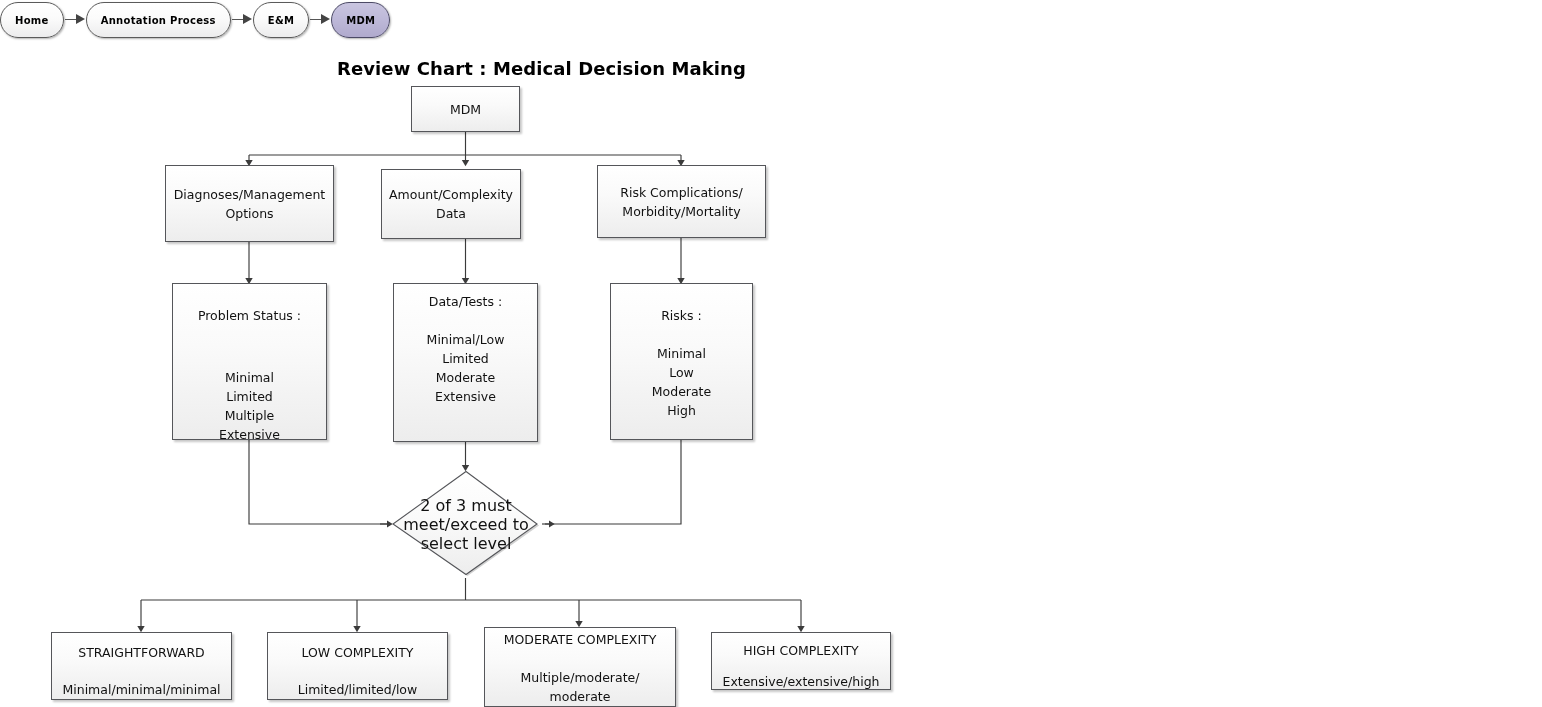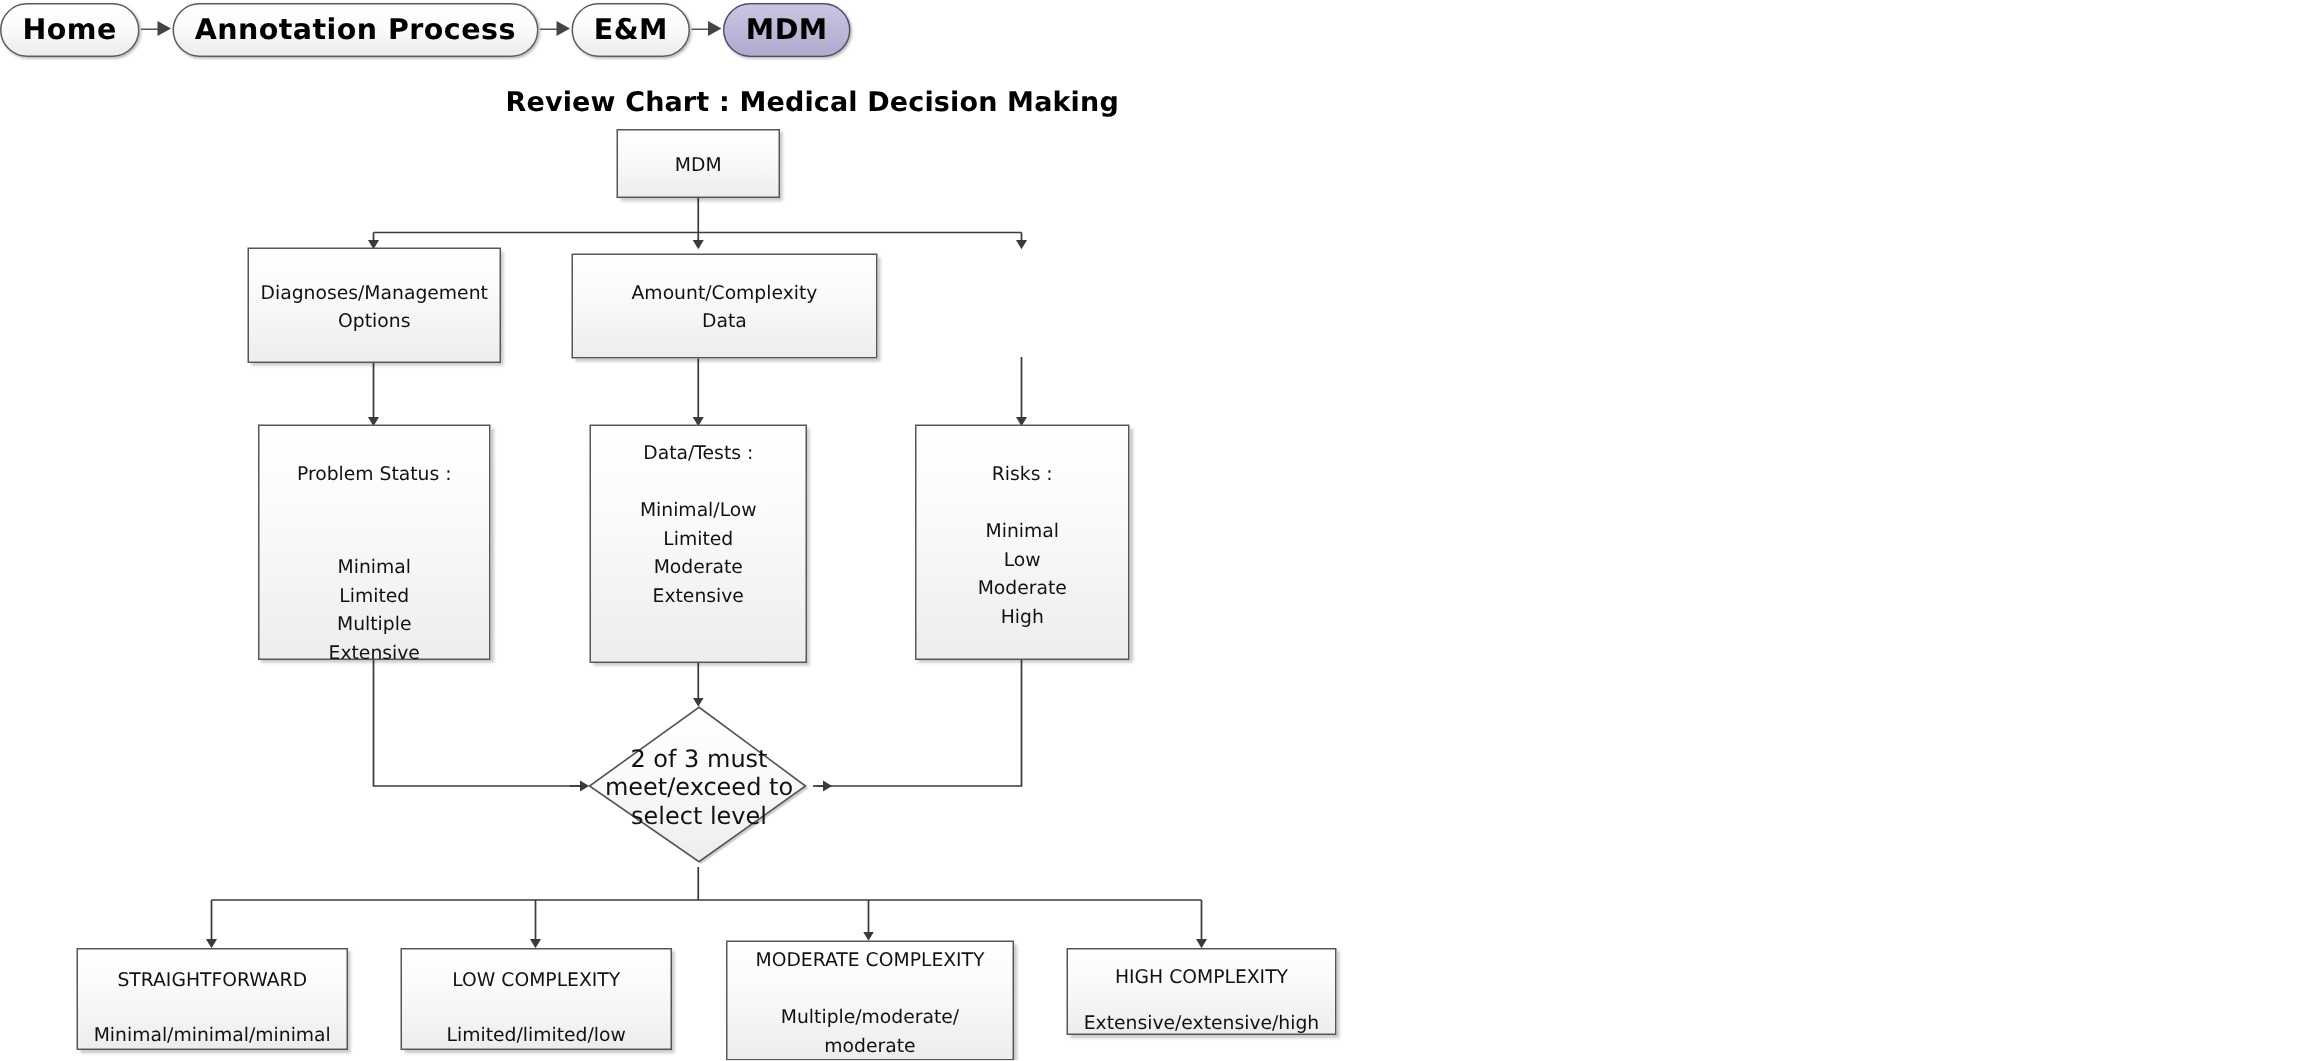--- a/index.html
+++ b/index.html
@@ -28,21 +28,21 @@
   }
   .crumb {
     height: 36px;
     display: flex;
     align-items: center;
     justify-content: center;
     border: 1px solid #5a5a5a;
     border-radius: 18px;
     background: linear-gradient(to bottom, #ffffff 0%, #fbfbfb 45%, #ececed 100%);
     box-shadow: 1px 1px 2px rgba(0,0,0,0.30);
-    font-size: 19px;
+    font-size: 10px;
     font-weight: bold;
     color: #000;
     letter-spacing: 0.3px;
     padding: 0 14px;
     white-space: nowrap;
   }
   .crumb.active {
     background: linear-gradient(to bottom, #c9c5e0 0%, #bdb8d8 50%, #b0aacd 100%);
     border-color: #4c4a66;
   }
@@ -192,23 +192,27 @@
   </svg>
 
   <div class="node center-v" style="left:411px; top:86px; width:109px; height:46px;">
     <span class="nlabel">MDM</span>
   </div>
 
   <div class="node center-v" style="left:165px; top:165px; width:169px; height:77px;">
     <span class="nlabel">Diagnoses/Management
 Options</span>
   </div>
-  <div class="node center-v" style="left:381px; top:169px; width:204px; height:70px;justify-content:center;">
+  <div class="node center-v" style="left:381px; top:169px; width:140px; height:70px;justify-content:center;">
     <span class="nlabel">Amount/Complexity
 Data</span>
+  </div>
+  <div class="node center-v" style="left:597px; top:165px; width:169px; height:73px;">
+    <span class="nlabel">Risk Complications/
+Morbidity/Mortality</span>
   </div>
 
   <div class="node" style="left:172px; top:283px; width:155px; height:157px; padding-top:22px;gap:24px;">
     <span class="head">Problem Status :</span>
     <span class="items" style="margin-top:19px;">Minimal
 Limited
 Multiple
 Extensive</span>
   </div>
   <div class="node" style="left:393px; top:283px; width:145px; height:159px; padding-top:8px;">

